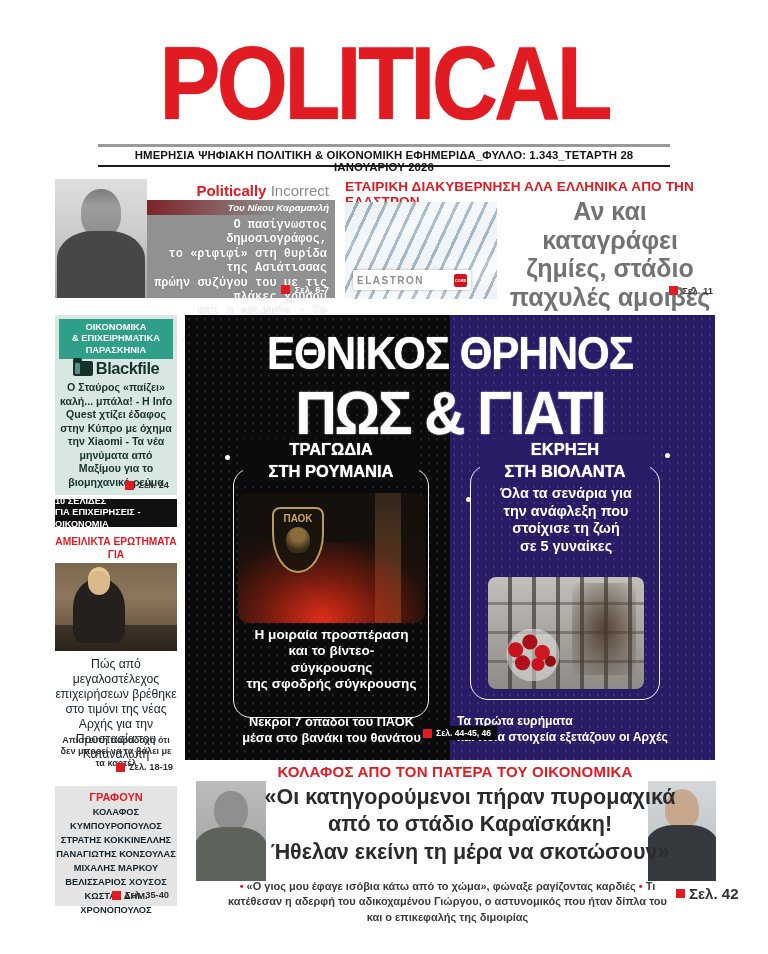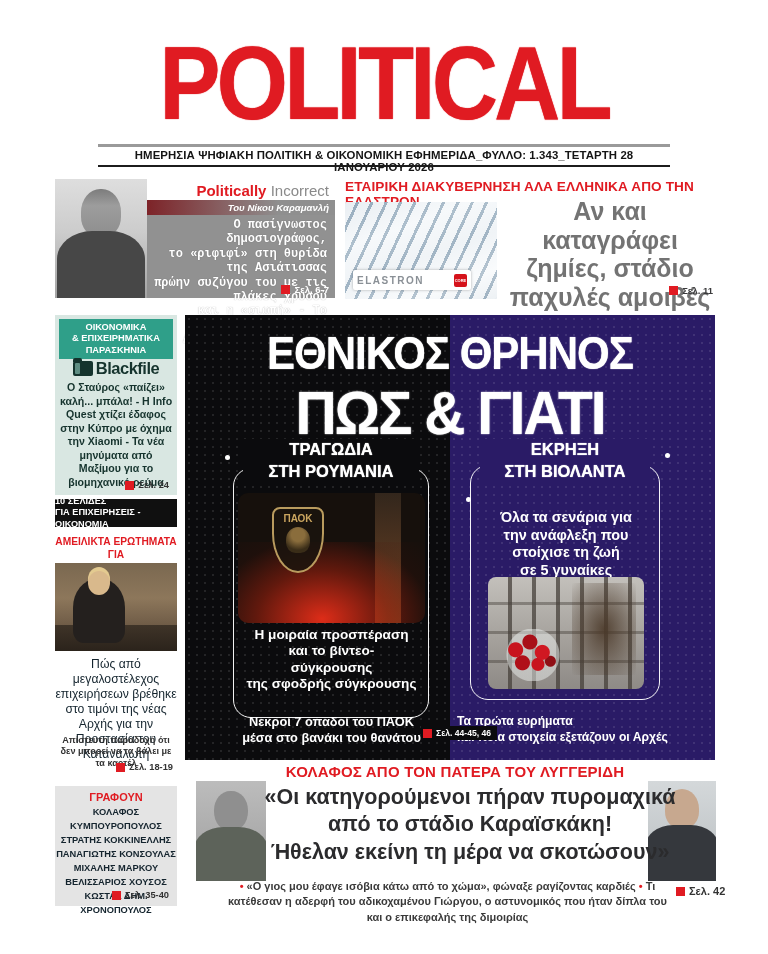--- a/index.html
+++ b/index.html
@@ -109,21 +109,21 @@
   .paok-col{position:absolute;right:24px;top:0;width:26px;height:100%;background:linear-gradient(180deg,#3a2c20,#6b4326 60%,#8c4a22);opacity:.8;}
   .paok-shield{position:absolute;left:34px;top:14px;width:52px;height:66px;border:2px solid #b99b5e;
     border-radius:8px 8px 50% 50%/8px 8px 60% 60%;background:rgba(26,20,14,.85);
     color:#caa55f;font-weight:bold;font-size:10px;text-align:center;padding-top:4px;}
   .paok-eagle{width:24px;height:26px;margin:3px auto 0;border-radius:50% 50% 40% 40%;
     background:radial-gradient(circle at 50% 30%,#8a6d3c 0 30%,#3a2d18 70%);}
   .lbox-text{position:absolute;left:50px;top:312px;width:193px;text-align:center;color:#fff;font-weight:bold;
     font-size:13.6px;line-height:1.2;}
   .l-sub{position:absolute;left:20px;top:399px;width:253px;text-align:center;color:#fff;font-weight:bold;font-size:12.8px;line-height:1.25;}
   .l-pg{position:absolute;left:236px;top:411px;color:#fff;font-size:8.6px;background:var(--panel-black);padding:2px 6px 2px 2px;z-index:5;}
-  .r-text{position:absolute;left:288px;top:194px;width:186px;text-align:center;color:#fff;font-weight:bold;font-size:14.4px;line-height:1.22;}
+  .r-text{position:absolute;left:288px;top:170px;width:186px;text-align:center;color:#fff;font-weight:bold;font-size:14.4px;line-height:1.22;}
   .roses-photo{position:absolute;left:303px;top:262px;width:156px;height:112px;border-radius:8px;overflow:hidden;
     background:linear-gradient(180deg,#c3c0bb 0%,#a5a19c 55%,#8e8a86 100%);}
   .roses-bars{position:absolute;inset:0;background:repeating-linear-gradient(90deg,transparent 0 20px,rgba(70,64,58,.75) 20px 24px),
     repeating-linear-gradient(0deg,transparent 0 26px,rgba(70,64,58,.45) 26px 29px);}
   .roses-burn{position:absolute;right:8px;top:6px;width:64px;height:92px;
     background:radial-gradient(ellipse at center,rgba(74,56,40,.9) 0%,rgba(74,56,40,.35) 60%,transparent 100%);}
   .bouquet{position:absolute;left:14px;bottom:8px;width:62px;height:52px;
     background:radial-gradient(circle at 22% 40%,#c8141e 0 7px,transparent 8px),
       radial-gradient(circle at 45% 25%,#a80f18 0 7px,transparent 8px),
       radial-gradient(circle at 65% 45%,#d01822 0 7px,transparent 8px),
@@ -137,21 +137,21 @@
   .ly-kicker{left:195px;top:763px;width:520px;text-align:center;color:var(--red);font-weight:bold;font-size:15px;letter-spacing:.2px;}
   .ly-head{left:250px;top:784px;width:440px;text-align:center;color:#2b2b2d;font-weight:bold;font-size:21.5px;line-height:1.27;}
   .ly-photo-left{left:196px;top:781px;width:70px;height:100px;overflow:hidden;background:linear-gradient(180deg,#bcbcbc,#9e9e9e);}
   .ym-head{position:absolute;left:18px;top:10px;width:34px;height:40px;border-radius:48%;background:#8f8f8f;}
   .ym-jack{position:absolute;left:-2px;top:46px;width:74px;height:56px;border-radius:40% 40% 0 0;background:#5d635a;}
   .ly-photo-right{left:648px;top:781px;width:68px;height:100px;overflow:hidden;background:linear-gradient(180deg,#d4d8da,#b9bec1);}
   .bm-head{position:absolute;left:17px;top:8px;width:34px;height:40px;border-radius:50% 50% 44% 44%;background:#c7a88f;}
   .bm-jack{position:absolute;left:-3px;top:44px;width:74px;height:58px;border-radius:38% 38% 0 0;background:#35383d;}
   .ly-bullets{left:225px;top:879px;width:445px;text-align:center;color:#3a3a3a;font-weight:bold;font-size:11px;line-height:1.4;}
   .bullet{color:var(--red);font-size:11px;}
-  .ly-pg{position:absolute;left:676px;top:885px;color:#333;font-size:11px;}
+  .ly-pg{position:absolute;left:676px;top:885px;color:#333;font-size:15px;}
 </style>
 </head>
 <body>
 
 <div class="page">
 
   <div class="abs mast-title">POLITICAL</div>
   <div class="abs rule-gray"></div>
   <div class="abs mast-sub">ΗΜΕΡΗΣΙΑ ΨΗΦΙΑΚΗ ΠΟΛΙΤΙΚΗ &amp; ΟΙΚΟΝΟΜΙΚΗ ΕΦΗΜΕΡΙΔΑ_ΦΥΛΛΟ: 1.343_ΤΕΤΑΡΤΗ 28 ΙΑΝΟΥΑΡΙΟΥ 2026</div>
   <div class="abs rule-black"></div>
@@ -314,21 +314,21 @@
   </div>
 
   <div class="abs ly-photo-left">
     <div class="ym-head"></div>
     <div class="ym-jack"></div>
   </div>
   <div class="abs ly-photo-right">
     <div class="bm-head"></div>
     <div class="bm-jack"></div>
   </div>
-  <div class="abs ly-kicker">ΚΟΛΑΦΟΣ ΑΠΟ ΤΟΝ ΠΑΤΕΡΑ ΤΟΥ ΛΥΓΓΕΡΙΔΗ</div>
+  <div class="abs ly-kicker">ΚΟΛΑΦΟΣ ΑΠΟ ΤΟΝ ΠΑΤΕΡΑ ΤΟΥ ΟΙΚΟΝΟΜΙΚΑ</div>
   <div class="abs ly-head">
     <div>«Οι κατηγορούμενοι πήραν πυρομαχικά</div>
     <div>από το στάδιο Καραϊσκάκη!</div>
     <div>Ήθελαν εκείνη τη μέρα να σκοτώσουν»</div>
   </div>
   <div class="abs ly-bullets"><span class="bullet">•</span><span> «Ο γιος μου έφαγε ισόβια κάτω από το χώμα», φώναξε ραγίζοντας καρδιές </span><span class="bullet">•</span><span> Τι κατέθεσαν η αδερφή του αδικοχαμένου Γιώργου, ο αστυνομικός που ήταν δίπλα του και ο επικεφαλής της διμοιρίας</span></div>
   <div class="pgref ly-pg">
       <span class="sq"></span>
       <span>Σελ. 42</span>
     </div>

